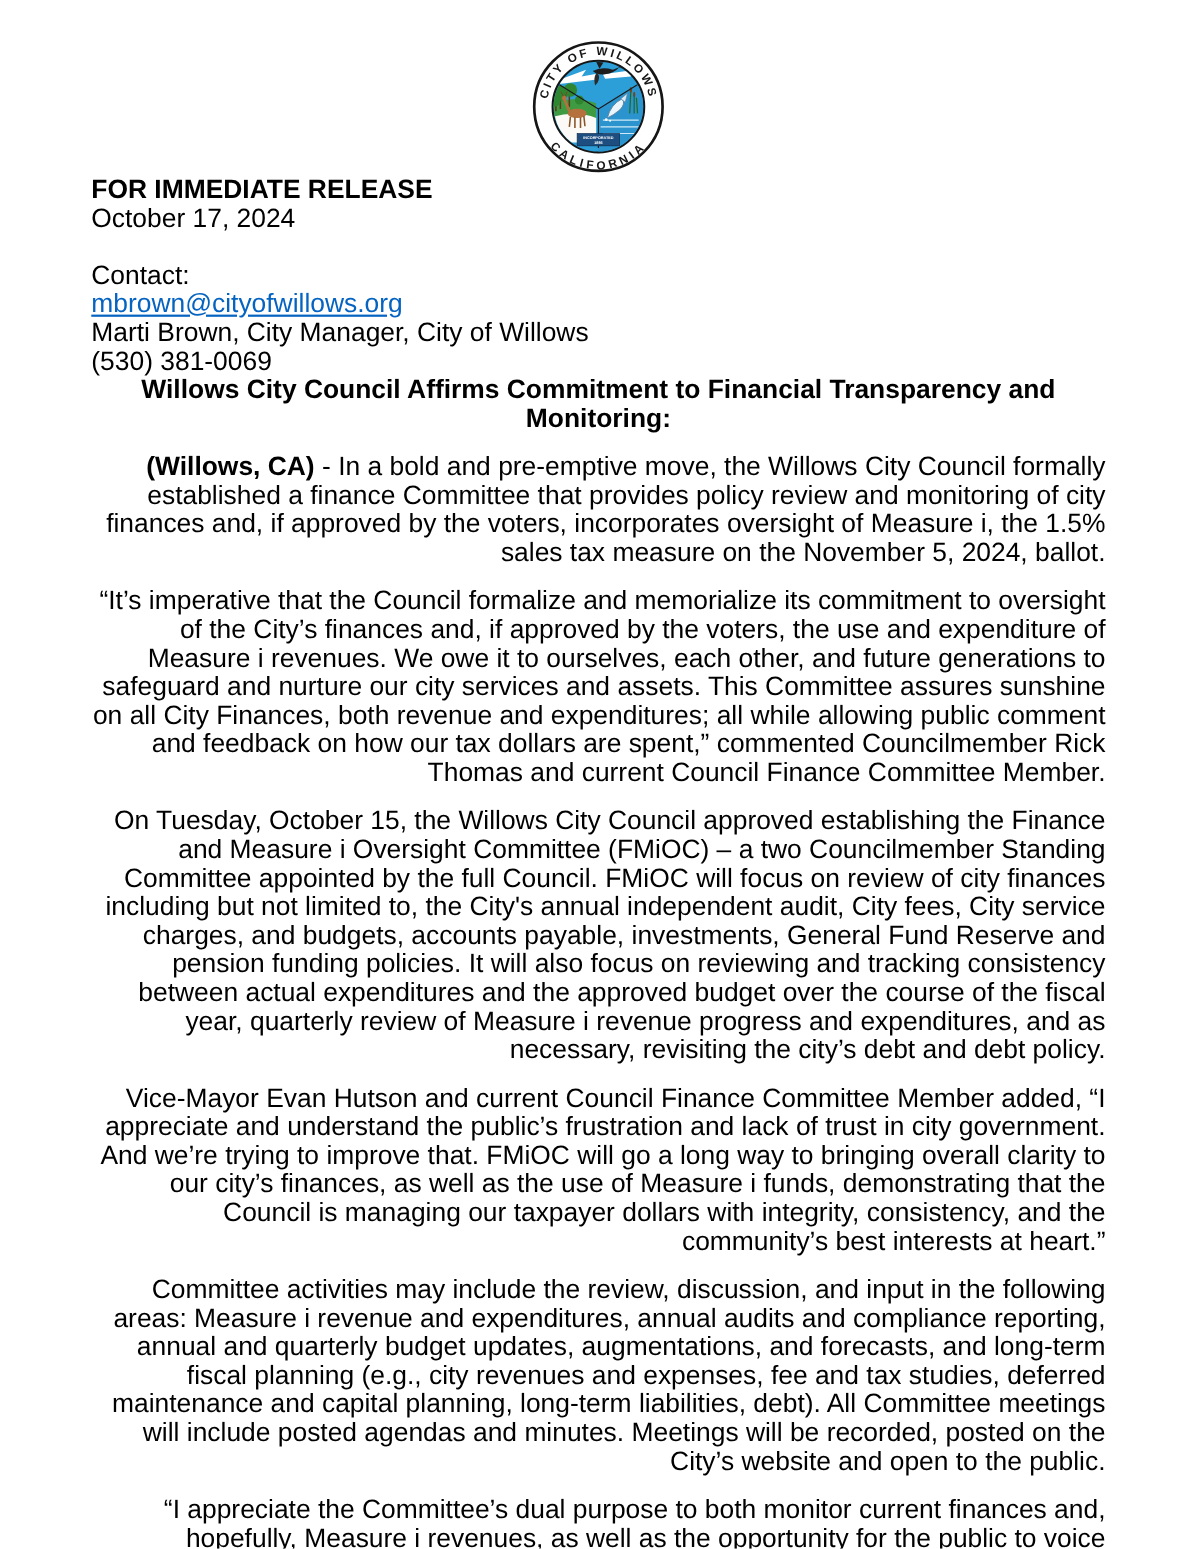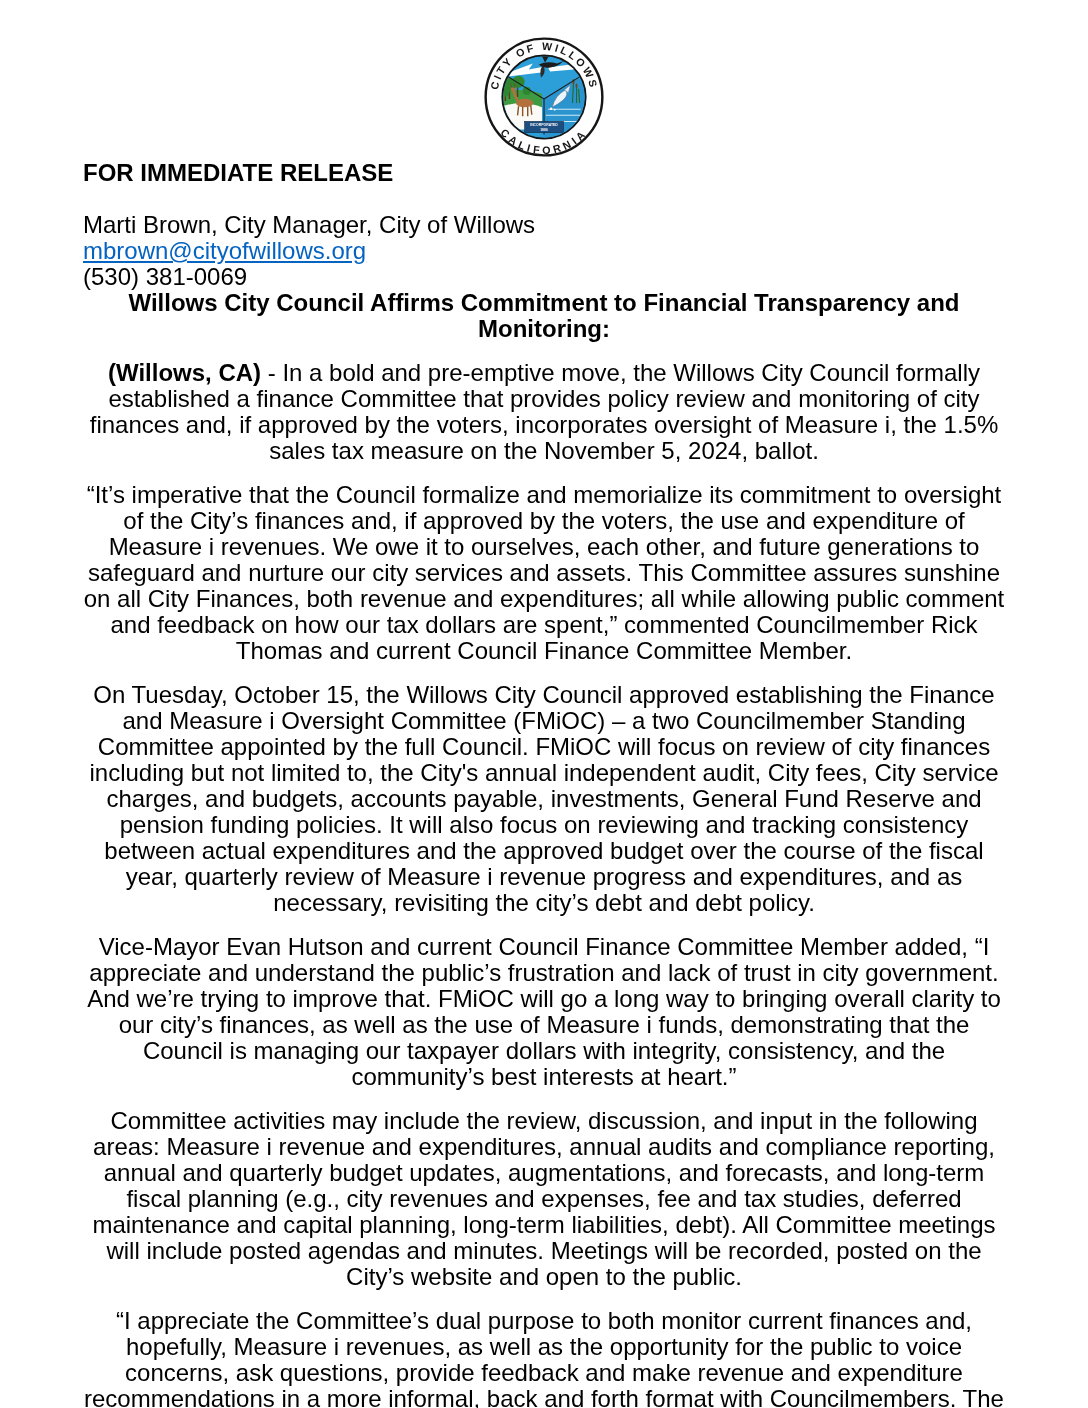--- a/index.html
+++ b/index.html
@@ -33,21 +33,21 @@
     cursor: pointer;
   }
   .headline {
     text-align: center;
     font-weight: 700;
     line-height: 26px;
   }
   .para {
     margin: 18px 0 0 0;
     line-height: 26px;
-    text-align: center;
+    text-align: right;
   }
   .end-mark {
     margin-top: 32px;
     text-align: center;
     font-weight: 400;
     letter-spacing: 1px;
   }
   .seal-arc-text {
     font-family: "Liberation Sans", sans-serif;
     font-weight: 700;
@@ -143,23 +143,25 @@
       <text class="seal-arc-text" font-size="10.5" letter-spacing="3.4">
         <textPath href="#arcBottom" startOffset="50%" text-anchor="middle">CALIFORNIA</textPath>
       </text>
     </svg>
   </div>
 
   <div class="content">
 
     <div class="header-block">
       <div class="bold">FOR IMMEDIATE RELEASE</div>
+      <div>October 17, 2024</div>
       <div class="hdr-gap"></div>
+      <div>Contact:</div>
+      <div><a href="#" class="email-link">mbrown@cityofwillows.org</a></div>
       <div>Marti Brown, City Manager, City of Willows</div>
-      <div><a href="#" class="email-link">mbrown@cityofwillows.org</a></div>
       <div>(530) 381-0069</div>
     </div>
 
     <div class="headline">
       <div>Willows City Council Affirms Commitment to Financial Transparency and Monitoring:</div>
     </div>
 
     <p class="para"><span class="bold">(Willows, CA)</span><span> - In a bold and pre-emptive move, the Willows City Council formally established a finance Committee that provides policy review and monitoring of city finances and, if approved by the voters, incorporates oversight of Measure i, the 1.5% sales tax measure on the November 5, 2024, ballot.</span></p>
 
     <p class="para">“It’s imperative that the Council formalize and memorialize its commitment to oversight of the City’s finances and, if approved by the voters, the use and expenditure of Measure i revenues. We owe it to ourselves, each other, and future generations to safeguard and nurture our city services and assets. This Committee assures sunshine on all City Finances, both revenue and expenditures; all while allowing public comment and feedback on how our tax dollars are spent,” commented Councilmember Rick Thomas and current Council Finance Committee Member.</p>

